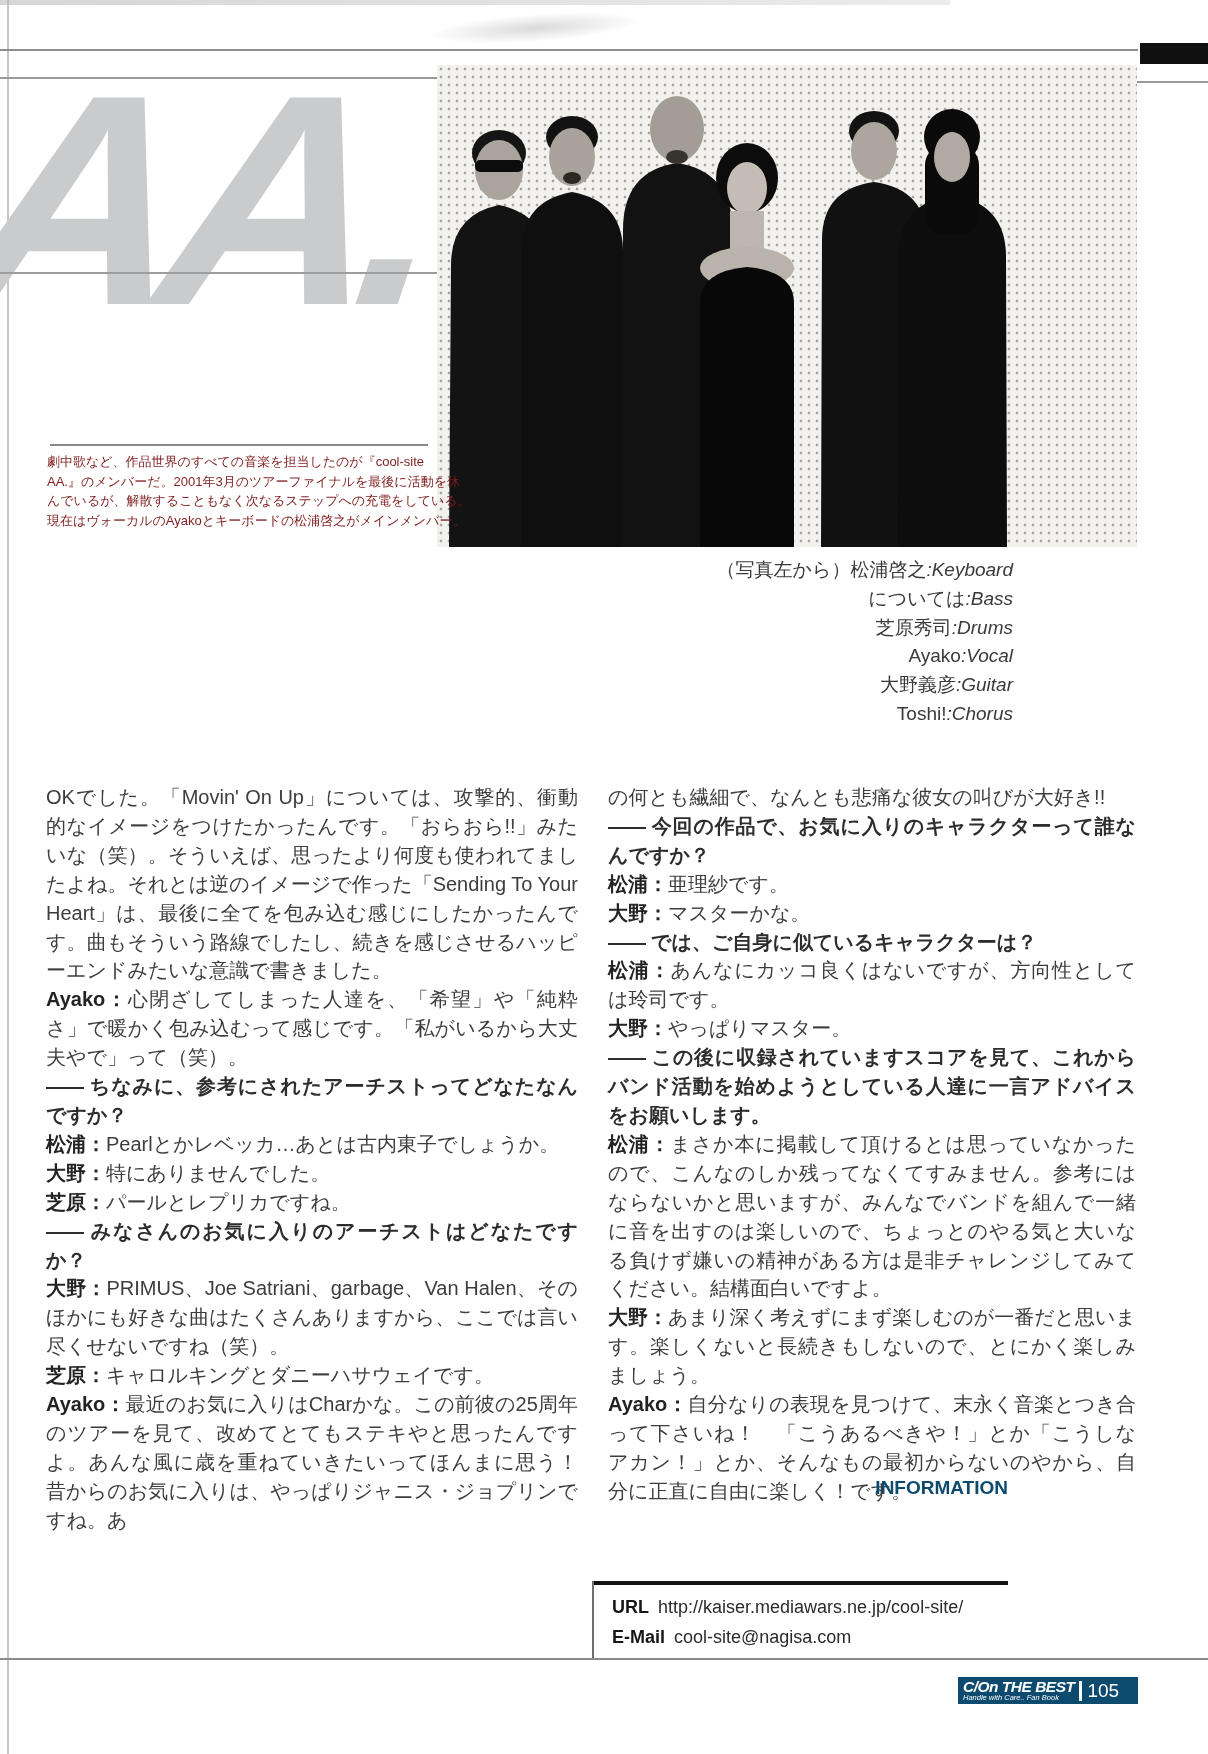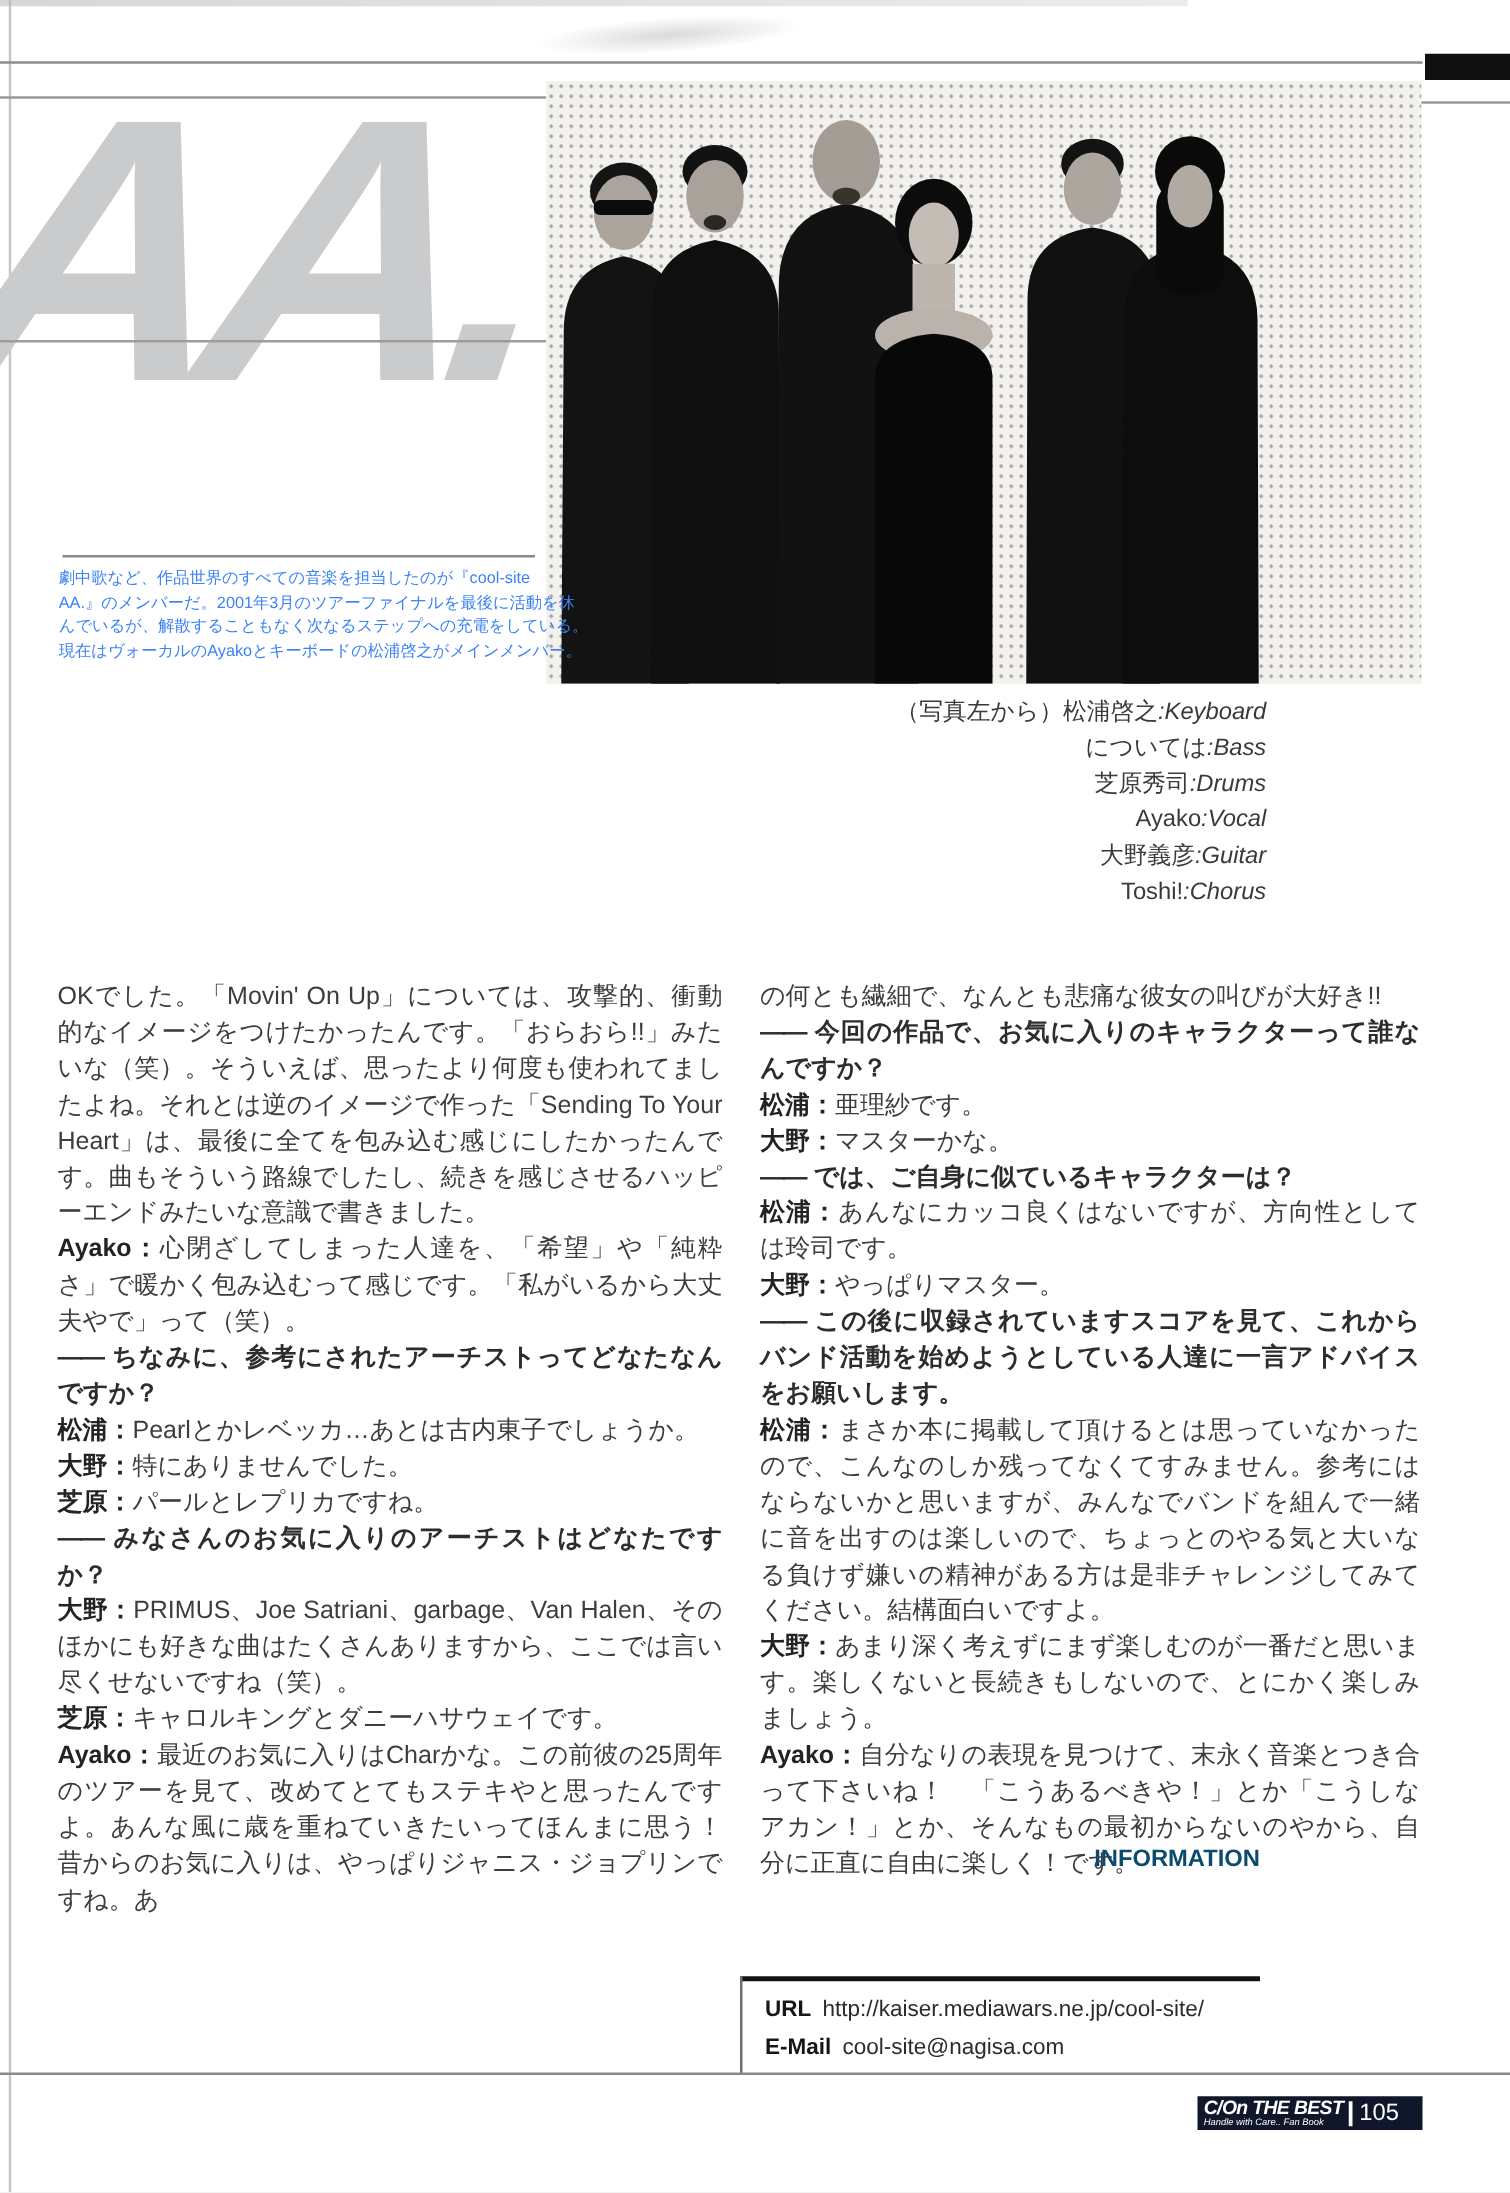--- a/index.html
+++ b/index.html
@@ -31,21 +31,21 @@
   
   .photo{position:absolute;left:437px;top:65px;width:700px;height:482px;
          background-color:#f2f1ee;
          background-image:radial-gradient(circle,#a4a39f 1.1px,transparent 1.7px);
          background-size:8px 8px;}
   .photo svg{display:block;}
 
   
   .caption-rule{left:50px;top:444px;width:378px;height:2px;background:#8a8a8a;}
   .caption{position:absolute;left:47px;top:452px;width:384px;
-           font-size:13px;line-height:19.5px;color:#3b82f6;}
+           font-size:13px;line-height:19.5px;color:#7f1d1d;}
   .caption div{white-space:nowrap;}
 
   
   .credits{position:absolute;right:195px;top:556px;text-align:right;
            font-size:19px;line-height:28.8px;color:#3a3a3a;}
   .credits .role{font-style:italic;}
   .credits div{white-space:nowrap;}
 
   
   .col{position:absolute;top:783px;font-size:20px;line-height:28.9px;
@@ -62,21 +62,21 @@
                 color:#0c4a6e;letter-spacing:0;}
   .info-rule{position:absolute;left:592px;top:1581px;width:416px;height:4px;background:#141414;}
   .info-border{position:absolute;left:592px;top:1581px;width:2px;height:78px;background:#6f6f6f;}
   .info-row{position:absolute;left:612px;font-size:18px;color:#2b2b2b;white-space:nowrap;}
   .info-row b{margin-right:9px;color:#161616;margin-top:48px;}
   .row-url{top:1597px;}
   .row-mail{top:1627px;}
   .rule-bottom{left:0;top:1658px;width:1208px;height:2px;background:#8a8a8a;}
 
   
-  .logo{position:absolute;left:958px;top:1677px;width:180px;height:27px;background:#0f172a;
+  .logo{position:absolute;left:958px;top:1677px;width:180px;height:27px;background:#0c4a6e;
         display:flex;align-items:center;gap:5px;padding:0 5px;box-sizing:border-box;}
   .logo-text{display:flex;flex-direction:column;justify-content:center;color:#fff;}
   .logo-title{font-size:15.5px;font-weight:bold;line-height:14px;white-space:nowrap;
               font-style:italic;letter-spacing:-0.5px;}
   .logo-sub{font-size:7.5px;line-height:8px;white-space:nowrap;font-style:italic;}
   .logo-divider{width:3px;height:20px;background:#ffffff;flex:none;}
   .logo-page{color:#ffffff;font-size:19px;line-height:1;font-weight:normal;}
 </style>
 </head>
 <body>

